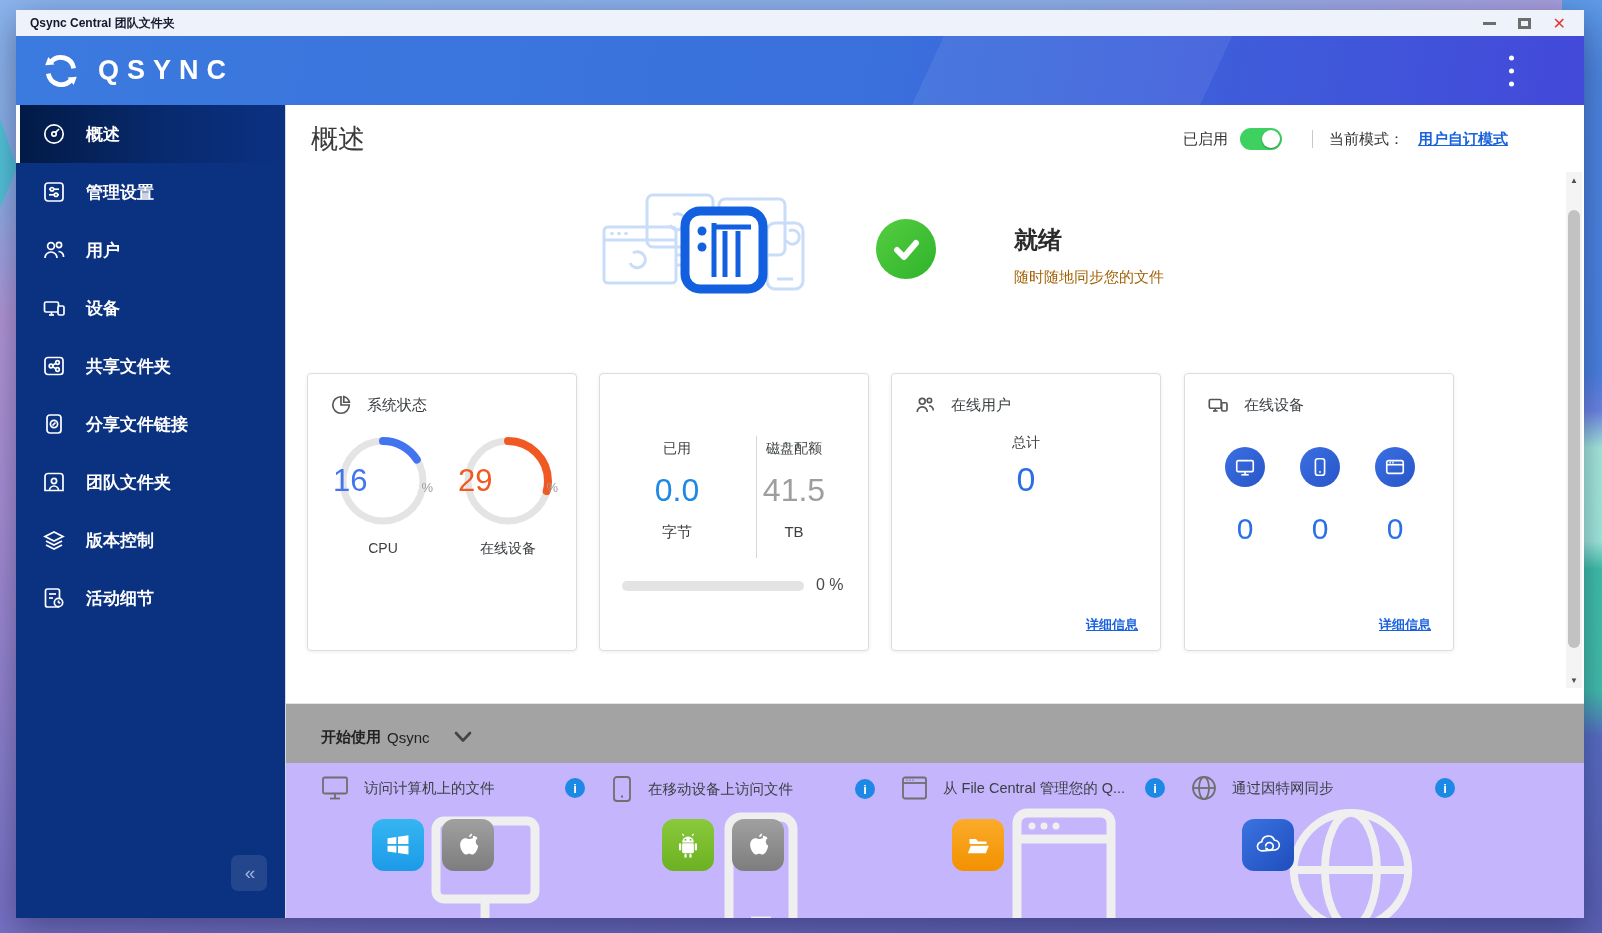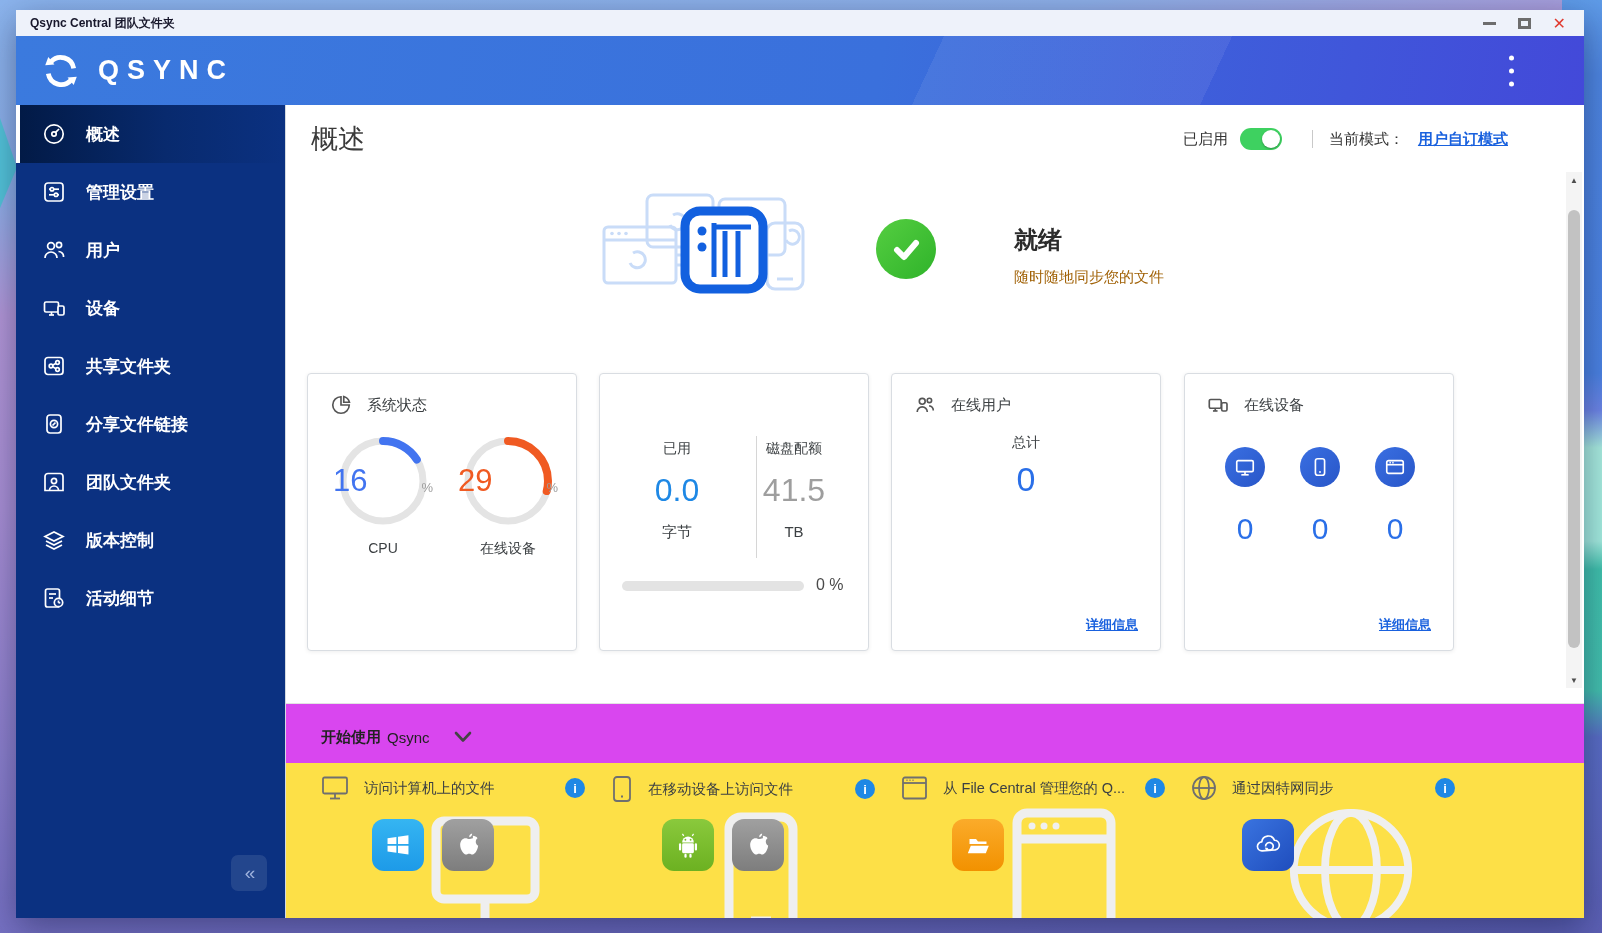--- a/index.html
+++ b/index.html
@@ -114,29 +114,29 @@
   .total-value { position:absolute; top:86px; width:100%; text-align:center; font-size:34px; color:#2a6fe8; }
   .details-link { position:absolute; right:22px; bottom:16px; font-size:13px; color:#1961de;
     text-decoration:underline; font-weight:bold; cursor:pointer; }
 
   .dev-circle { position:absolute; top:73px; width:40px; height:40px; border-radius:50%;
     background:linear-gradient(135deg,#3a6fe2 0%,#2856c8 100%); display:flex; align-items:center; justify-content:center; }
   .dc1 { left:40px; } .dc2 { left:115px; } .dc3 { left:190px; }
   .dev-count { position:absolute; top:138px; width:40px; text-align:center; font-size:30px; color:#2a6fe8; }
 
   
-  .gs-band { position:absolute; left:0; right:0; top:598px; height:68px; background:#d946ef;
+  .gs-band { position:absolute; left:0; right:0; top:598px; height:68px; background:#a3a3a3;
     border-top:1px solid #e3e3e3; border-bottom:1px solid #e3e3e3;
     display:flex; align-items:center; padding-left:35px; cursor:pointer; }
   .gs-title-bold { font-size:15px; font-weight:bold; color:#222; }
   .gs-title-normal { font-size:15px; color:#222; margin-left:6px; }
   .gs-chevron { margin-left:24px; display:flex; }
 
   
-  .gs-bottom { position:absolute; left:0; right:0; top:658px; bottom:0; background:#fde047; overflow:hidden; }
+  .gs-bottom { position:absolute; left:0; right:0; top:658px; bottom:0; background:#c4b5fd; overflow:hidden; }
   .gs-col { position:absolute; top:0; width:264px; height:100%; }
   .gsc1 { left:35px; } .gsc2 { left:325px; } .gsc3 { left:615px; } .gsc4 { left:905px; }
   .gs-head { position:absolute; left:0; top:12px; right:0; display:flex; align-items:center; }
   .gs-head svg { flex:none; }
   .gs-label { font-size:14.5px; color:#3c4043; margin-left:15px; white-space:nowrap; }
   .info-icon { margin-left:auto; width:20px; height:20px; border-radius:50%; background:#1e88e5;
     color:#fff; font-size:13px; font-weight:bold; display:flex; align-items:center; justify-content:center;
     cursor:pointer; flex:none; }
   .gs-apps { position:absolute; left:51px; top:56px; display:flex; gap:18px; }
   .app-tile { width:52px; height:52px; border-radius:12px; display:flex; align-items:center;

